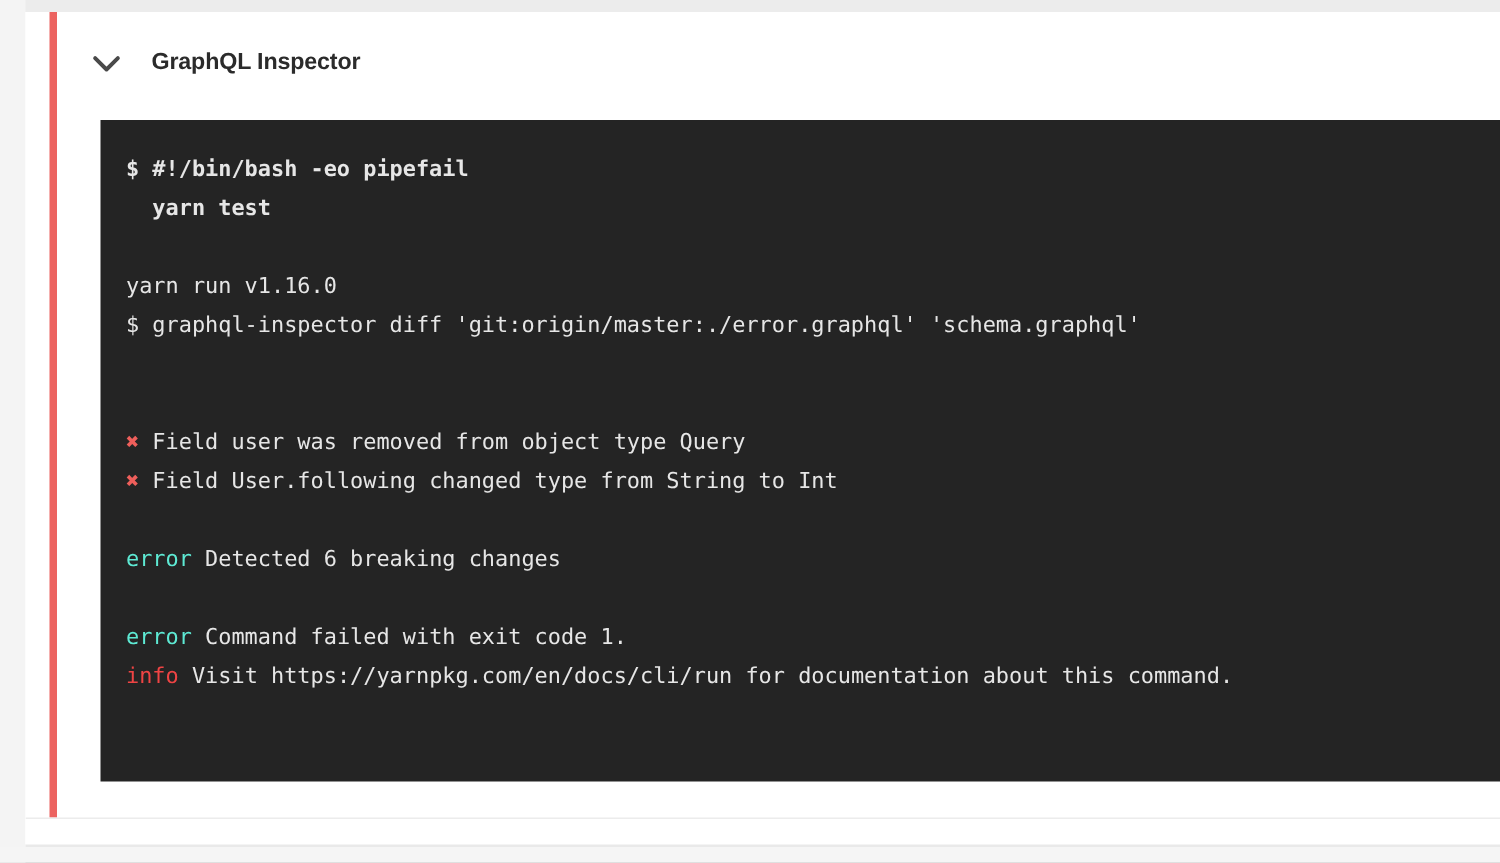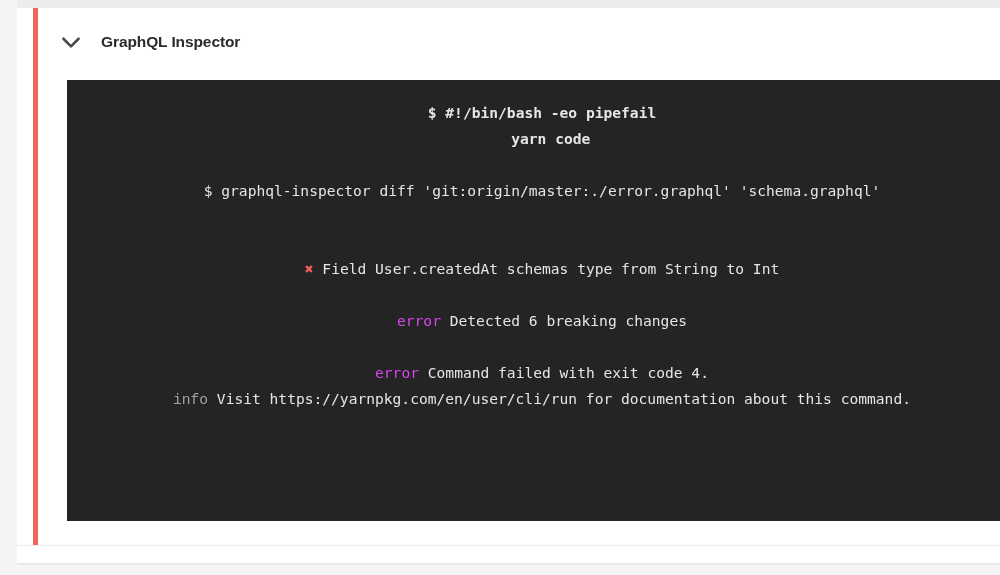--- a/index.html
+++ b/index.html
@@ -93,26 +93,25 @@
     padding: 20px 0 0 17px;
     overflow: hidden;
   }
   .term-line {
     font-family: "DejaVu Sans Mono", "Liberation Mono", monospace;
     font-size: 14.6px;
     line-height: 26px;
     color: #e6e6e6;
     white-space: pre;
     height: 26px;
-    text-align: center;
   }
   .term-line.blank { color: transparent; }
   .term-line.bold { font-weight: bold; }
-  .tok-error { color: #d946ef; }
-  .tok-info  { color: #a3a3a3; font-family: Liberation Mono, monospace; }
+  .tok-error { color: #5eead4; }
+  .tok-info  { color: #ef4444; }
   .tok-cross {
     color: #ee5f5b;
     font-weight: bold;
   }
 
   .card-divider {
     position: absolute;
     left: 0;
     top: 537px;
     width: 983px;
@@ -161,31 +160,33 @@
         <svg viewBox="0 0 24 24" width="26" height="26" fill="none" stroke="currentColor" stroke-width="2.4" stroke-linecap="round" stroke-linejoin="round" aria-hidden="true">
           <polyline points="5,9 12,16 19,9"></polyline>
         </svg>
       </span>
       <span class="header-title">GraphQL Inspector</span>
     </div>
 
     <div class="terminal">
       <div id="terminal-lines">
           <div class="term-line bold"><span>$ #!/bin/bash -eo pipefail</span></div>
-          <div class="term-line bold"><span>  yarn code</span></div>
+          <div class="term-line bold"><span>  yarn test</span></div>
           <div class="term-line blank"><span> </span></div>
+          <div class="term-line"><span>yarn run v1.16.0</span></div>
           <div class="term-line"><span>$ graphql-inspector diff 'git:origin/master:./error.graphql' 'schema.graphql'</span></div>
           <div class="term-line blank"><span> </span></div>
           <div class="term-line blank"><span> </span></div>
-          <div class="term-line"><span class="tok-cross">✖</span><span> Field User.createdAt schemas type from String to Int</span></div>
+          <div class="term-line"><span class="tok-cross">✖</span><span> Field user was removed from object type Query</span></div>
+          <div class="term-line"><span class="tok-cross">✖</span><span> Field User.following changed type from String to Int</span></div>
           <div class="term-line blank"><span> </span></div>
           <div class="term-line"><span class="tok-error">error</span><span> Detected 6 breaking changes</span></div>
           <div class="term-line blank"><span> </span></div>
-          <div class="term-line"><span class="tok-error">error</span><span> Command failed with exit code 4.</span></div>
-          <div class="term-line"><span class="tok-info">info</span><span> Visit https://yarnpkg.com/en/user/cli/run for documentation about this command.</span></div>
+          <div class="term-line"><span class="tok-error">error</span><span> Command failed with exit code 1.</span></div>
+          <div class="term-line"><span class="tok-info">info</span><span> Visit https://yarnpkg.com/en/docs/cli/run for documentation about this command.</span></div>
         </div>
     </div>
 
     <div class="card-divider"></div>
     <div class="card-bottom-pad"></div>
   </div>
 
   <div class="page-bottom-line"></div>
   <div class="page-bg-bottom"></div>
 </div>

